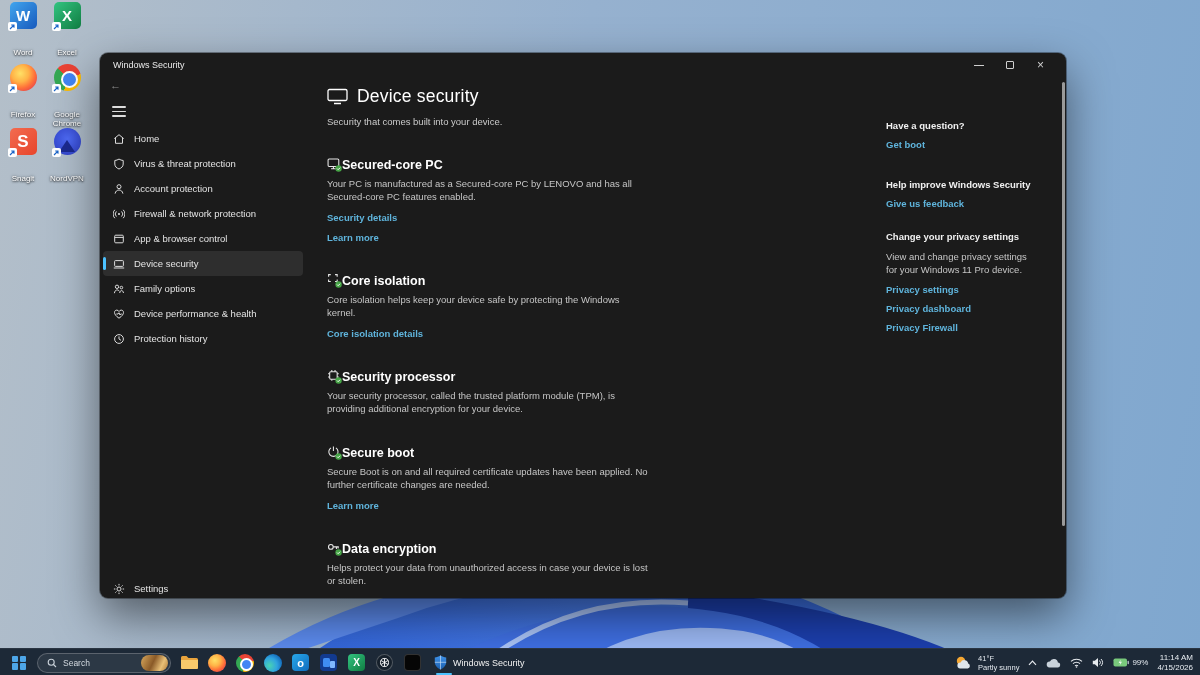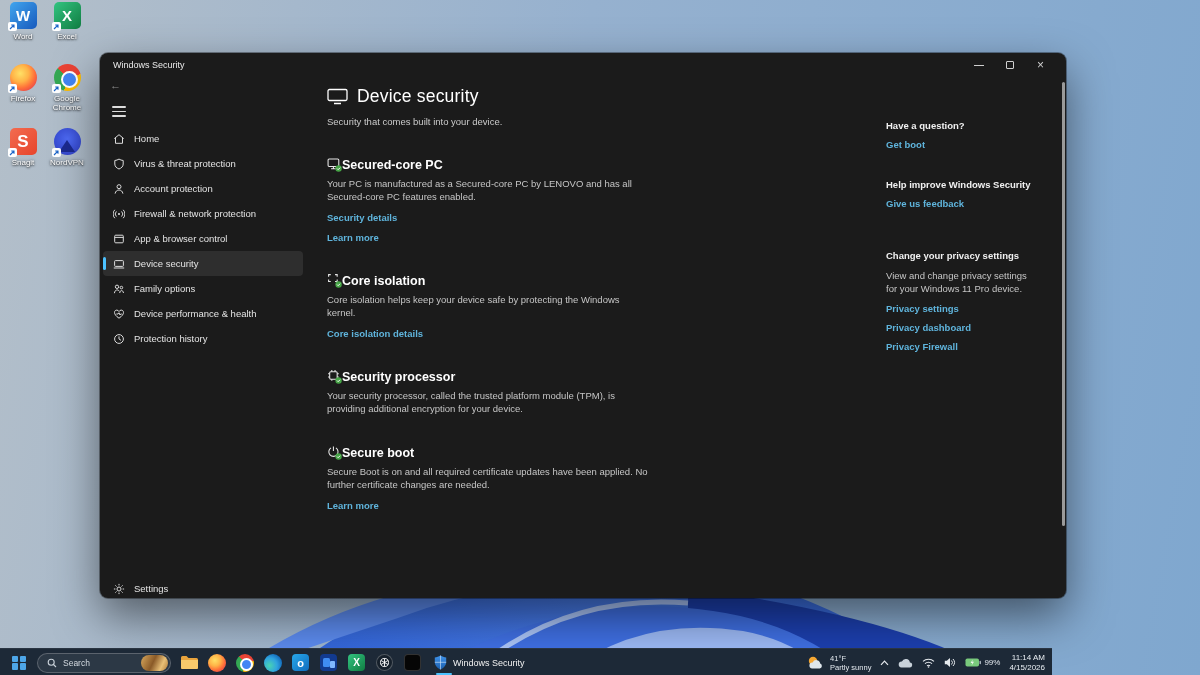--- a/index.html
+++ b/index.html
@@ -5,21 +5,21 @@
   * { margin:0; padding:0; box-sizing:border-box; }
   html,body { width:1200px; height:675px; overflow:hidden; }
   body { font-family:"Liberation Sans","DejaVu Sans",sans-serif; }
 
   .desktop { position:relative; width:1200px; height:675px; overflow:hidden;
     background:linear-gradient(100deg,#b4bfc9 0%,#96b1cf 45%,#7fa7cf 100%); }
 
   
   .dicon { position:absolute; width:46px; text-align:center; cursor:default; }
   .dicon .art { position:relative; width:27px; height:27px; margin:0 auto; }
-  .dicon .lbl { margin-top:3px; font-size:8px; line-height:9px; color:#fff;
+  .dicon .lbl { margin-top:19px; font-size:8px; line-height:9px; color:#fff;
     text-shadow:0 1px 2px rgba(0,0,0,.75), 0 0 3px rgba(0,0,0,.5); }
   .sq { width:27px; height:27px; border-radius:5px; display:flex; align-items:center;
     justify-content:center; color:#fff; font-weight:bold; font-size:15px; }
   .circ { width:27px; height:27px; border-radius:50%; }
   .shortcut { position:absolute; left:-2px; bottom:-2px; width:9px; height:9px;
     background:#fff; border-radius:2px; display:flex; align-items:center; justify-content:center; }
   .word-sq { background:linear-gradient(135deg,#41a5ee,#185abd); }
   .excel-sq { background:linear-gradient(135deg,#33c481,#107c41); }
   .snagit-sq { background:linear-gradient(135deg,#f26c50,#e8452c); font-size:17px; }
   .ff { background:radial-gradient(circle at 38% 35%,#ffe066 0%,#ffb347 35%,#ff7139 60%,#e3404e 85%); }
@@ -68,29 +68,29 @@
   .sec-head h2 { font-size:12.5px; font-weight:700; color:#fff; }
   .sec-icon { position:relative; width:15px; height:15px; }
   .sec-body { margin-top:6px; font-size:9.5px; line-height:12.5px; color:#c6c6c6; width:322px; }
   .link { display:block; margin-top:9px; font-size:9.5px; font-weight:700;
     color:var(--link,#5fb4dc); text-decoration:none; width:max-content; }
 
   
   .aside { position:absolute; left:786px; top:67px; width:150px; }
   .aside h3 { font-size:9.5px; font-weight:700; color:#f0f0f0; }
   .aside .gap1 { margin-top:29px; }
-  .aside .gap2 { margin-top:41px; }
+  .aside .gap2 { margin-top:22px; }
   .aside p { margin-top:8px; font-size:9.5px; line-height:13px; color:#c6c6c6; }
   .aside .link { margin-top:8px; }
 
   .scrollbar { position:absolute; left:962px; top:29px; width:2.5px; height:444px;
     background:#9a9a9a; border-radius:2px; }
 
   
-  .taskbar { position:absolute; left:0; bottom:0; width:1052px; height:27px;
+  .taskbar { position:absolute; left:0; bottom:0; width:1200px; height:27px;
     background:#1d2937; border-top:1px solid rgba(255,255,255,.06);margin-top:10px; }
   .tb-left { position:absolute; left:8px; top:0; height:27px; display:flex; align-items:center; gap:7px; }
   .start { width:22px; height:22px; display:flex; align-items:center; justify-content:center; }
   .start-grid { width:14px; height:14px; display:grid; grid-template-columns:1fr 1fr; gap:1.5px; }
   .start-grid i { background:#4da6e8; border-radius:1px; }
   .search-pill { width:134px; height:20px; border-radius:10px; display:flex; align-items:center;
     background:rgba(255,255,255,.07); border:1px solid rgba(255,255,255,.22); padding:0 2px 0 9px; }
   .search-pill .stx { flex:1; font-size:8.5px; color:#d4dae0; margin-left:6px; }
   .search-img { width:27px; height:16px; border-radius:8px;
     background:linear-gradient(115deg,#d9a85c 0%,#8a5a28 45%,#e9c077 75%,#b07a36 100%); }
@@ -370,20 +370,33 @@
                 <path d="M3.7 2.7 A4.3 4.3 0 1 0 8.3 2.7"></path>
                 <circle cx="10.8" cy="10.8" r="3" fill="#46a546" stroke="none"></circle>
                 <path d="M9.4 10.8 L10.4 11.8 L12.2 10" stroke="#fff" stroke-width="0.9"></path>
               </svg></span>
           <h2>Secure boot</h2>
         </div>
         <p class="sec-body">Secure Boot is on and all required certificate updates have been applied. No further certificate changes are needed.</p>
         <a class="link">Learn more</a>
       </div>
 
+      <div class="section">
+        <div class="sec-head">
+          <span class="sec-icon">
+            <svg width="15" height="15" viewBox="0 0 14 14" fill="none" stroke="#e8e8e8" stroke-width="1">
+                <circle cx="3.6" cy="5.5" r="2.2"></circle>
+                <path d="M5.8 5.5 H11 M8.8 5.5 V7.5 M10.4 5.5 V7"></path>
+                <circle cx="10.8" cy="10.8" r="3" fill="#46a546" stroke="none"></circle>
+                <path d="M9.4 10.8 L10.4 11.8 L12.2 10" stroke="#fff" stroke-width="0.9"></path>
+              </svg></span>
+          <h2>Data encryption</h2>
+        </div>
+        <p class="sec-body">Helps protect your data from unauthorized access in case your device is lost or stolen.</p>
+      </div>
     </div>
 
     <div class="aside">
       <h3>Have a question?</h3>
       <a class="link">Get boot</a>
       <h3 class="gap1">Help improve Windows Security</h3>
       <a class="link">Give us feedback</a>
       <h3 class="gap2">Change your privacy settings</h3>
       <p>View and change privacy settings for your Windows 11 Pro device.</p>
       <a class="link">Privacy settings</a>

